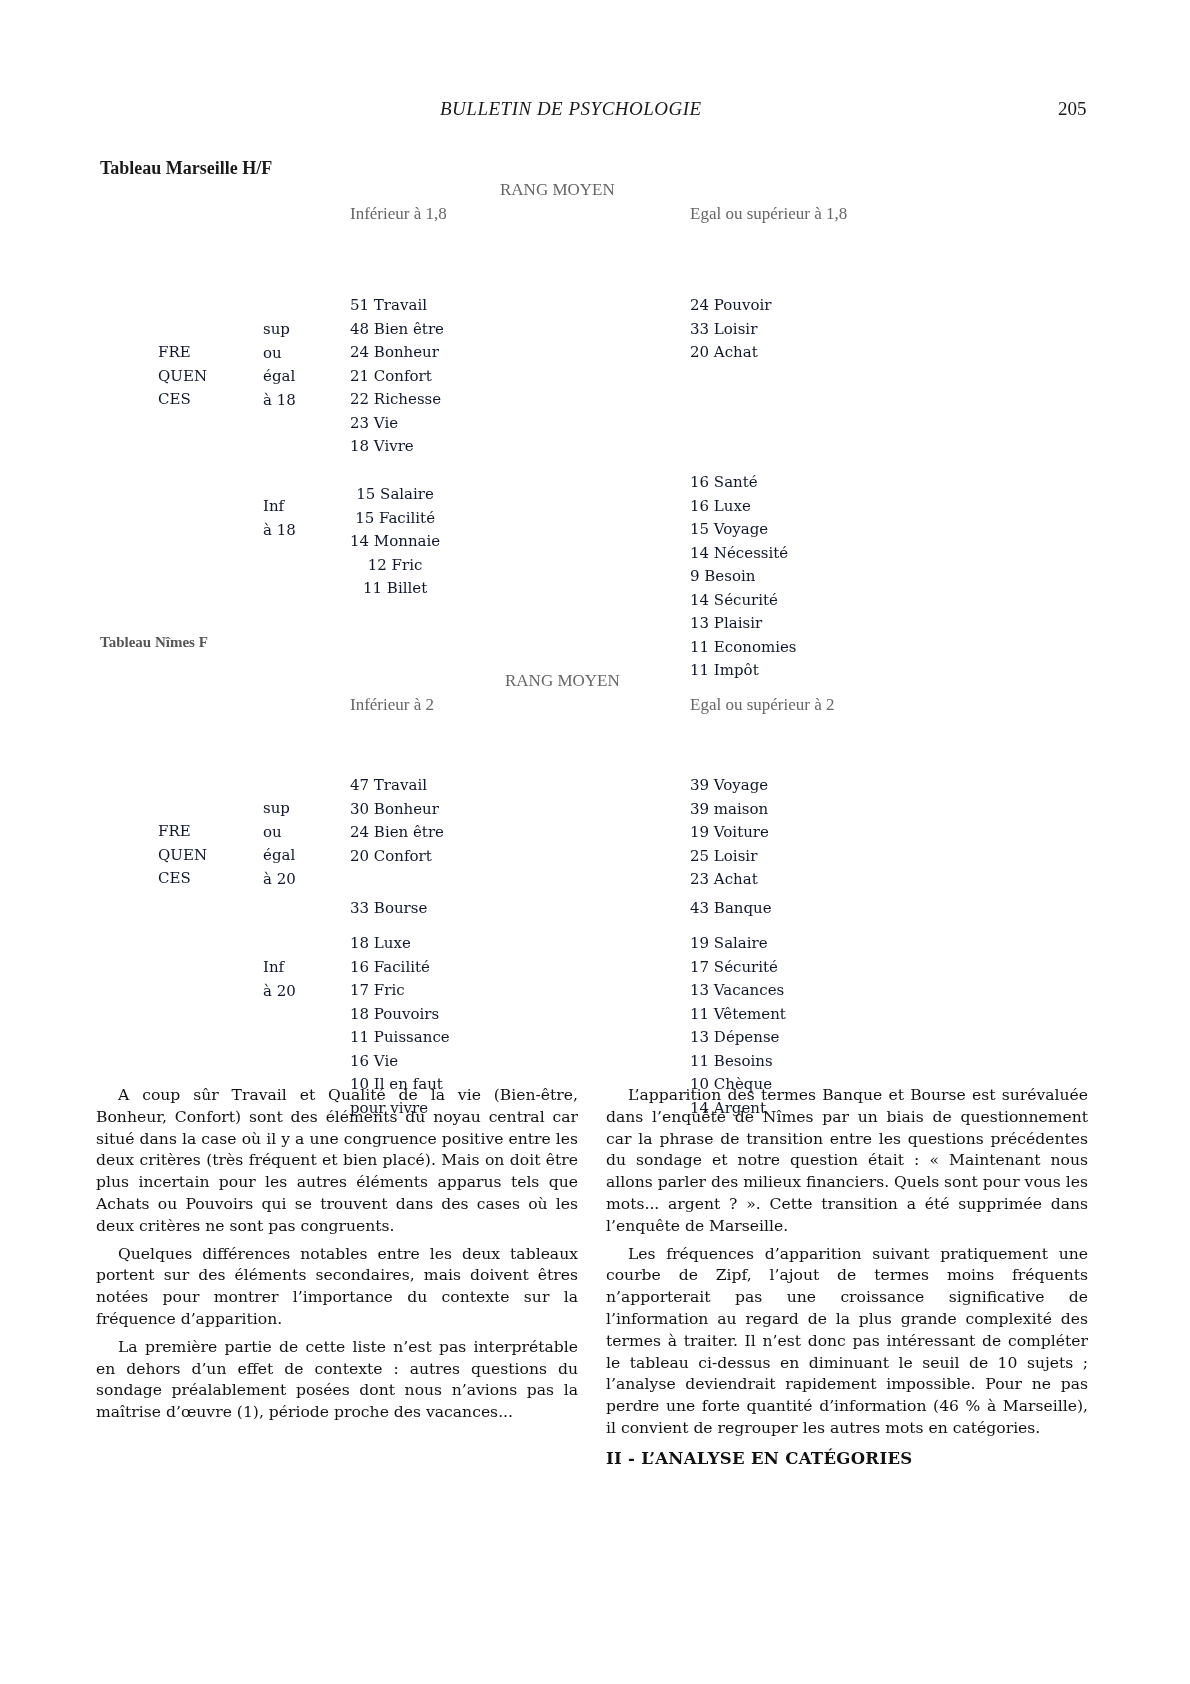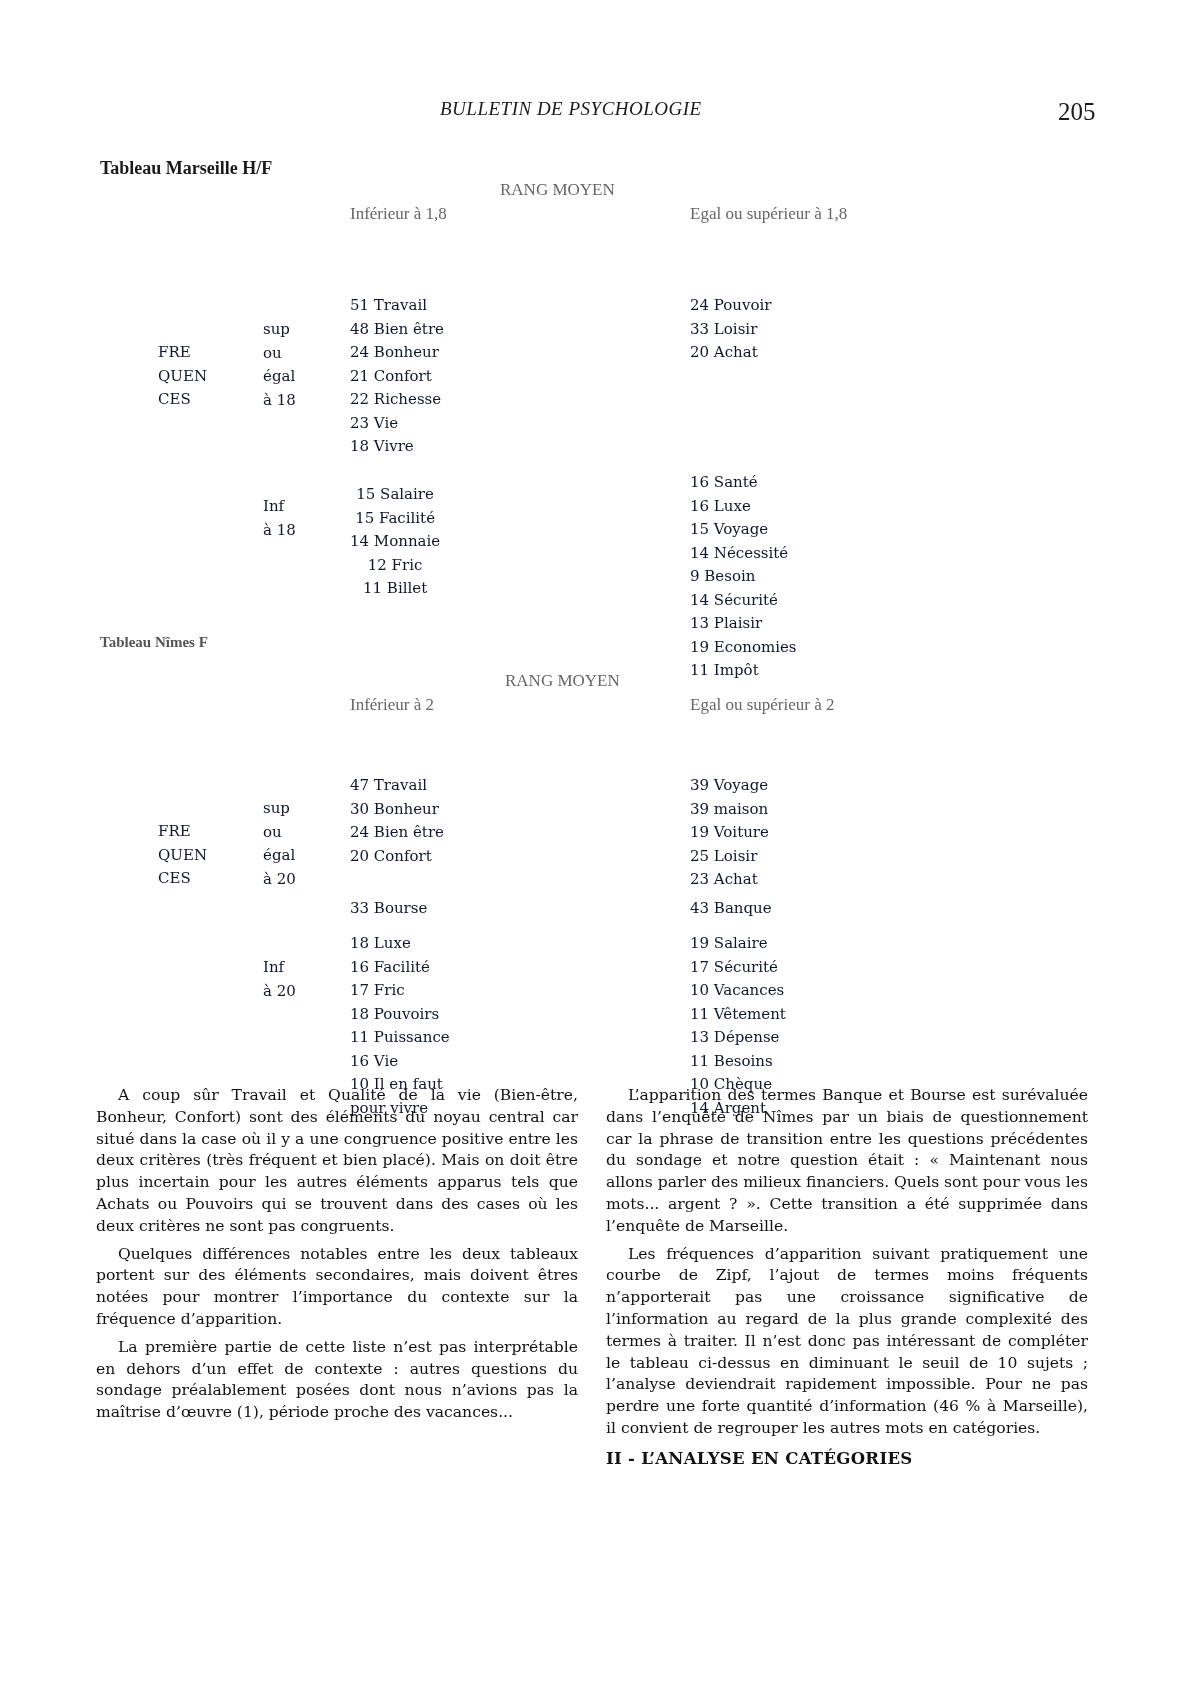--- a/index.html
+++ b/index.html
@@ -1,20 +1,20 @@
 <!DOCTYPE html>
 <html><head>
 <meta charset="utf-8">
 <style>
   html, body { margin:0; padding:0; background:#ffffff; }
   body { width:1190px; height:1684px; position:relative; overflow:hidden; color:#1a1a1a; font-family:"DejaVu Serif", serif; }
   .abs { position:absolute; }
   .running-head { top:98px; left:0; width:1190px; }
   .rh-title { position:absolute; left:440px; top:0; font-family:"Liberation Serif", serif; font-style:italic; font-size:19px; letter-spacing:0.5px; }
-  .rh-page { position:absolute; left:1058px; top:0; font-family:"Liberation Serif", serif; font-size:25px; }
+  .rh-page { position:absolute; left:1058px; top:0; font-family:"Liberation Serif", serif; font-size:19px; }
   .tbl-title { font-family:"Liberation Serif", serif; font-weight:bold; font-size:18px; }
   .tbl-title.faint { color:#555; font-size:15px; filter:blur(0.4px); }
   .tbl { font-family:"DejaVu Serif", serif; font-size:15px; color:#0f172a; filter:blur(0.5px); line-height:23.5px;margin-top:44px; }
   .hdr { font-family:"Liberation Serif", serif; font-size:17px; color:#666; filter:blur(0.5px); }
   .col-list div { white-space:nowrap; }
   .body-text { font-family:"DejaVu Serif", serif; font-size:15.6px; line-height:21.8px; text-align:justify; color:#111; }
   .body-text p { margin:0 0 6px 0; text-indent:22px; }
   .body-text p.noindent { text-indent:0; }
   .section-head { font-family:"DejaVu Serif", serif; font-weight:bold; font-size:16.5px; margin:8px 0 4px 0; letter-spacing:0.3px; }
 </style>
@@ -69,21 +69,21 @@
   <div>11 Billet</div>
 </div>
 <div class="abs tbl col-list" style="left:690px; top:427px;">
   <div>16 Santé</div>
   <div>16 Luxe</div>
   <div>15 Voyage</div>
   <div>14 Nécessité</div>
   <div>9 Besoin</div>
   <div>14 Sécurité</div>
   <div>13 Plaisir</div>
-  <div>19 Economies</div>
+  <div>11 Economies</div>
   <div>11 Impôt</div>
 </div>
 
 <div class="abs tbl-title faint" style="left:100px; top:634px;">Tableau Nîmes F</div>
 <div class="abs hdr" style="left:505px; top:671px;">RANG MOYEN</div>
 <div class="abs hdr" style="left:350px; top:695px;">Inférieur à 2</div>
 <div class="abs hdr" style="left:690px; top:695px;">Egal ou supérieur à 2</div>
 
 <div class="abs tbl col-list" style="left:158px; top:776px;">
   <div>FRE</div>
@@ -122,21 +122,21 @@
   <div>17 Fric</div>
   <div>18 Pouvoirs</div>
   <div>11 Puissance</div>
   <div>16 Vie</div>
   <div>10 Il en faut</div>
   <div>pour vivre</div>
 </div>
 <div class="abs tbl col-list" style="left:690px; top:888px;">
   <div>19 Salaire</div>
   <div>17 Sécurité</div>
-  <div>10 Vacances</div>
+  <div>13 Vacances</div>
   <div>11 Vêtement</div>
   <div>13 Dépense</div>
   <div>11 Besoins</div>
   <div>10 Chèque</div>
   <div>14 Argent</div>
 </div>
 
 <div class="abs body-text" style="left:96px; top:1085px; width:482px;">
   <p>A coup sûr Travail et Qualité de la vie (Bien-être, Bonheur, Confort) sont des éléments du noyau central car situé dans la case où il y a une congruence positive entre les deux critères (très fréquent et bien placé). Mais on doit être plus incertain pour les autres éléments apparus tels que Achats ou Pouvoirs qui se trouvent dans des cases où les deux critères ne sont pas congruents.</p>
   <p>Quelques différences notables entre les deux tableaux portent sur des éléments secondaires, mais doivent êtres notées pour montrer l’importance du contexte sur la fréquence d’apparition.</p>

